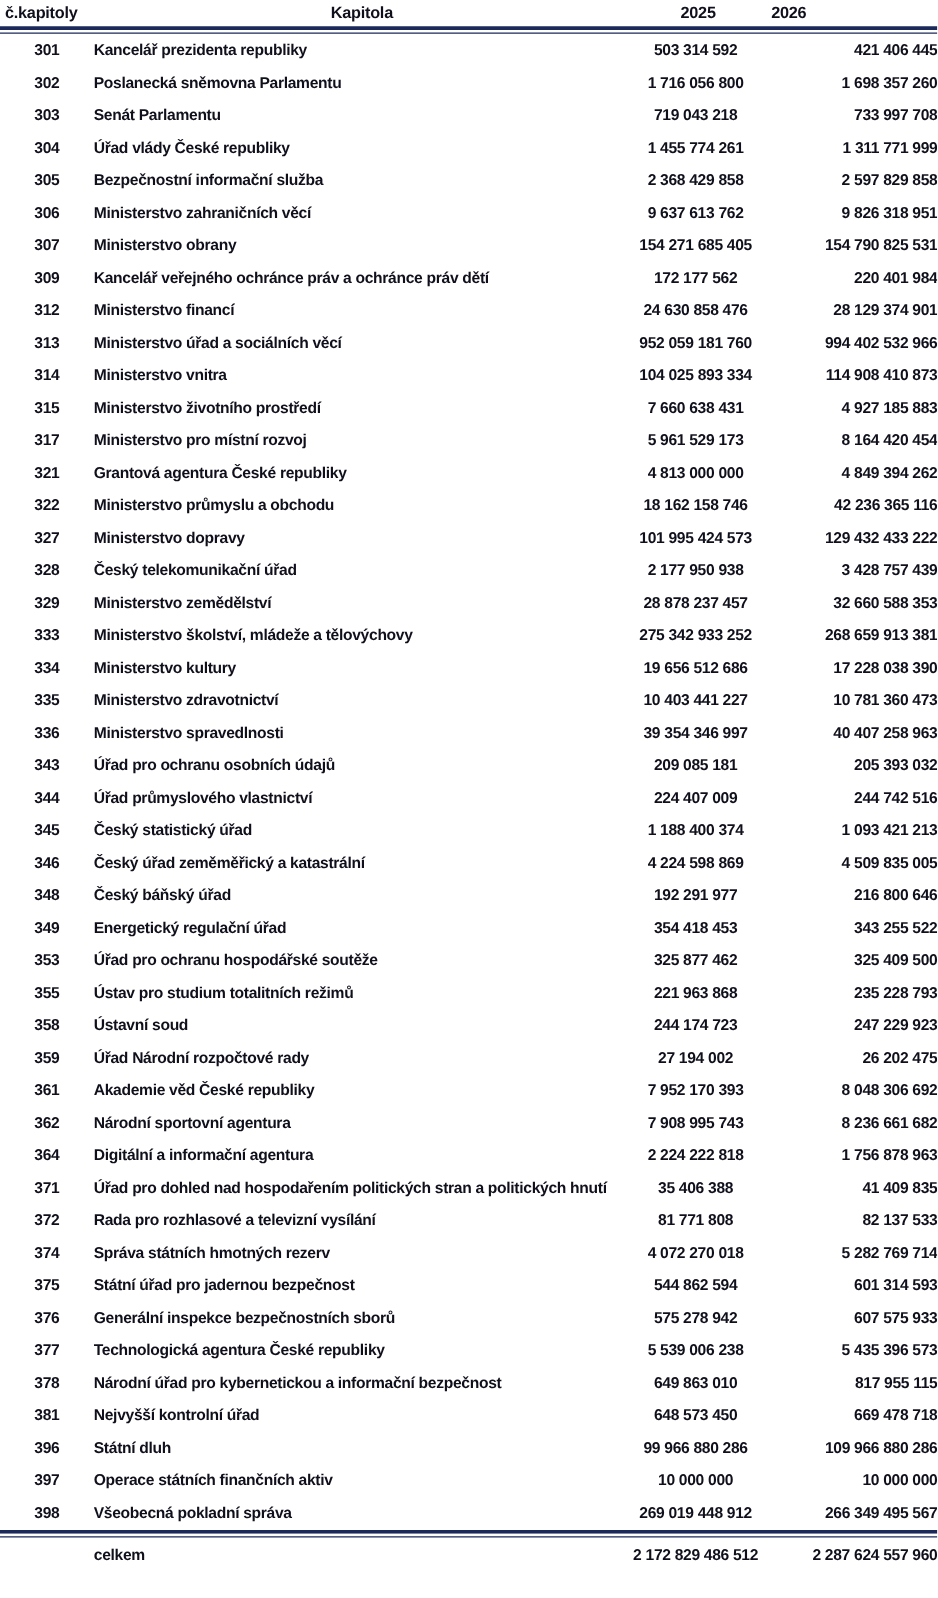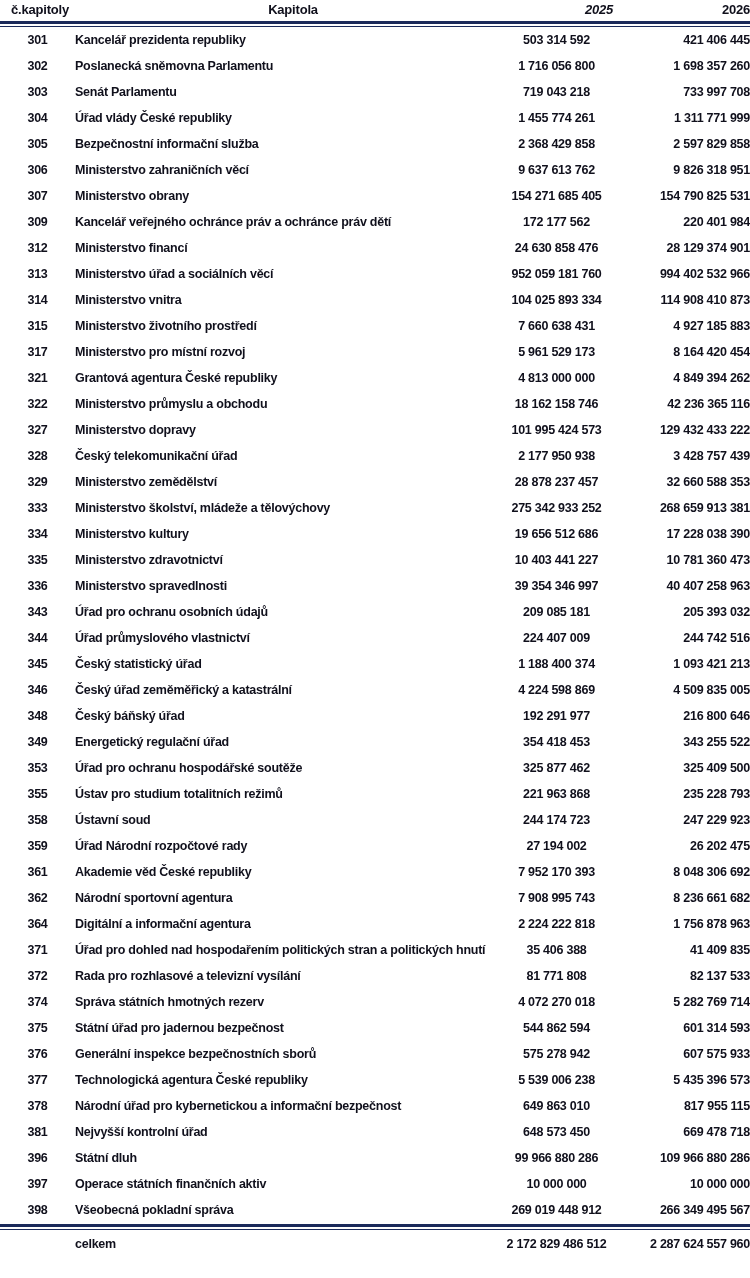--- a/index.html
+++ b/index.html
@@ -22,28 +22,28 @@
   }
   col.c-num  { width: 75px; }
   col.c-name { width: 425px; }
   col.c-y25  { width: 113px; }
   col.c-y26  { width: 137px; }
 
   tr.header-row th {
     font-size: 13px;
     font-weight: bold;
     letter-spacing: -0.2px;
-    padding: 2px 0 3px 11px;
+    padding: 2px 0 3px 4px;
     vertical-align: top;
     white-space: nowrap;
   }
   th.h-num  { text-align: left; padding-left: 3px; }
   th.h-name { text-align: center; }
-  th.h-y25  { text-align: right; font-style: italic; }
-  th.h-y26  { text-align: right; padding-right: 3px; }
+  th.h-y25  { text-align: center; }
+  th.h-y26  { text-align: left; padding-right: 3px; }
 
   tr.sep-row td { padding: 0; height: 7px; }
   .dbl-line-thick { height: 3px; background: #1b2a5a; }
   .dbl-line-gap   { height: 2px; background: #ffffff; }
   .dbl-line-thin  { height: 1px; background: #1b2a5a; }
 
   tr.data-row td {
     height: 26px;
     font-size: 12.5px;
     font-weight: bold;

